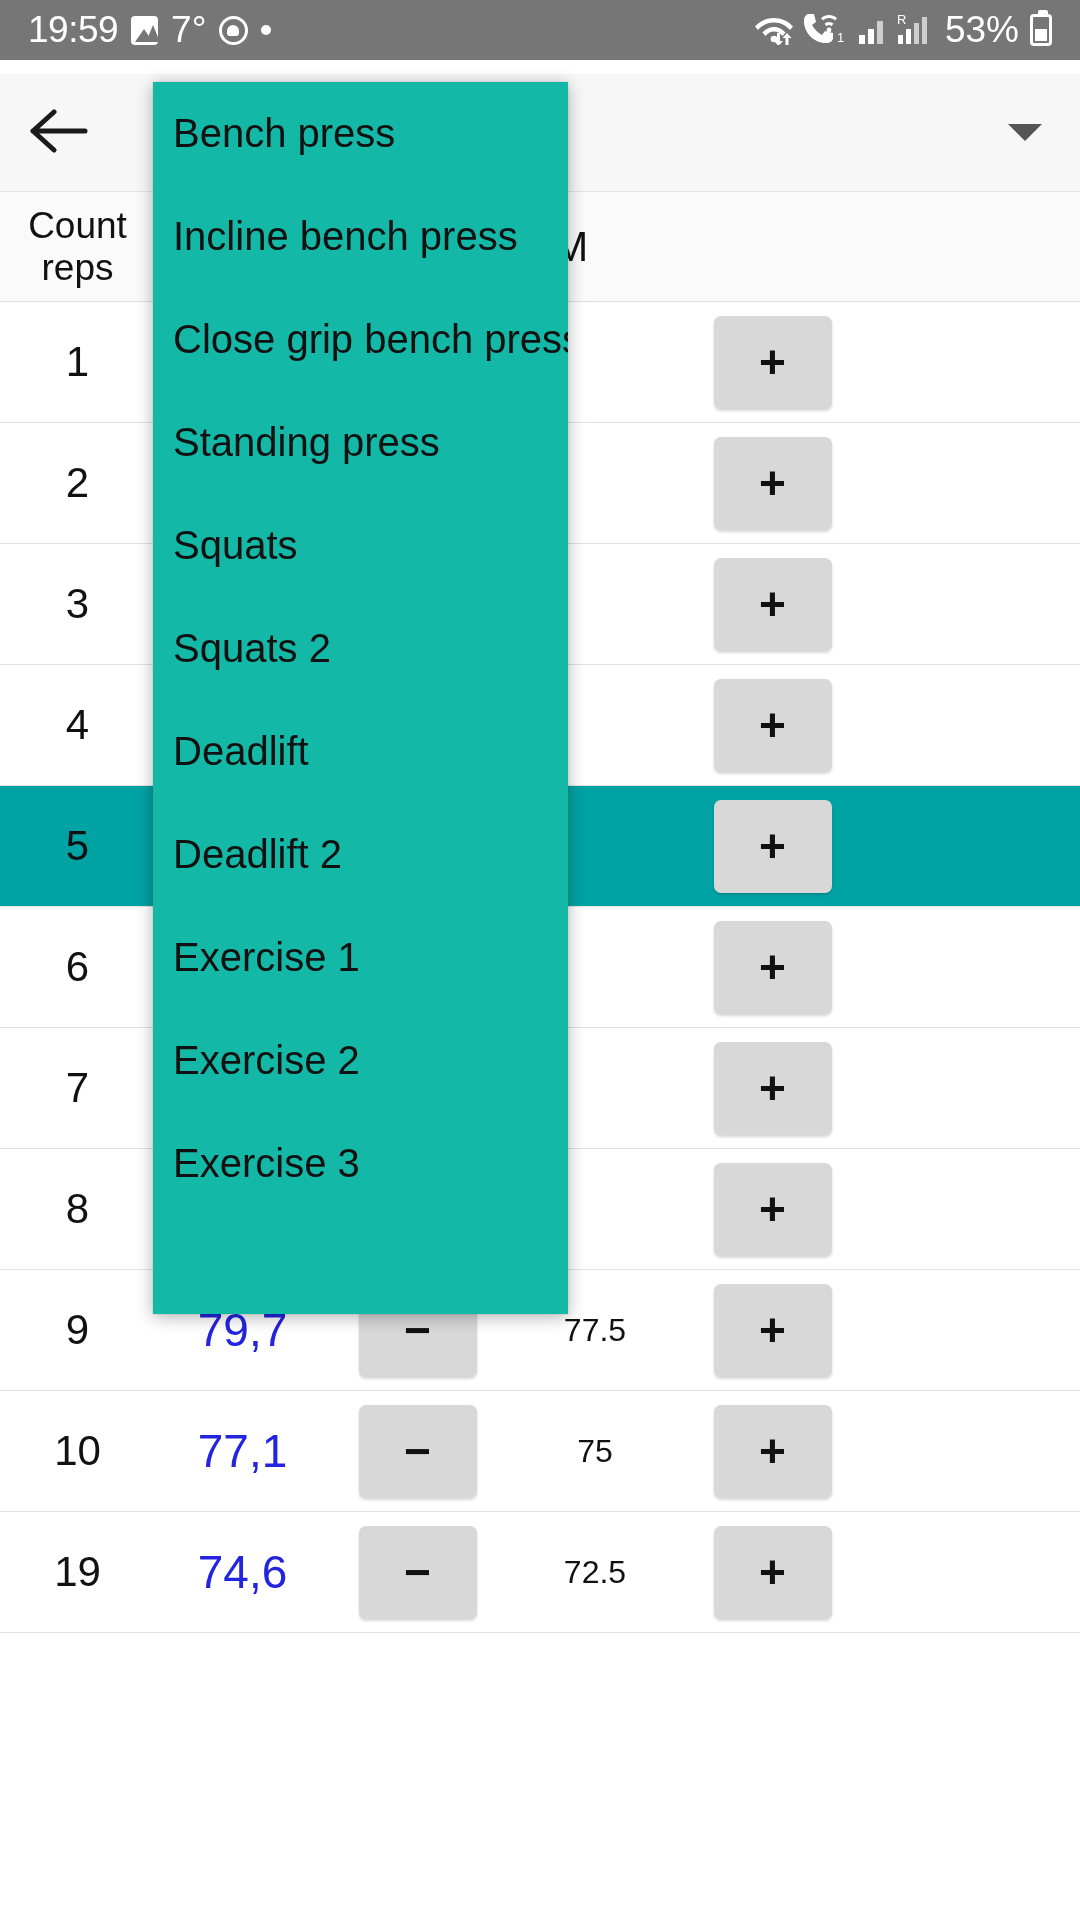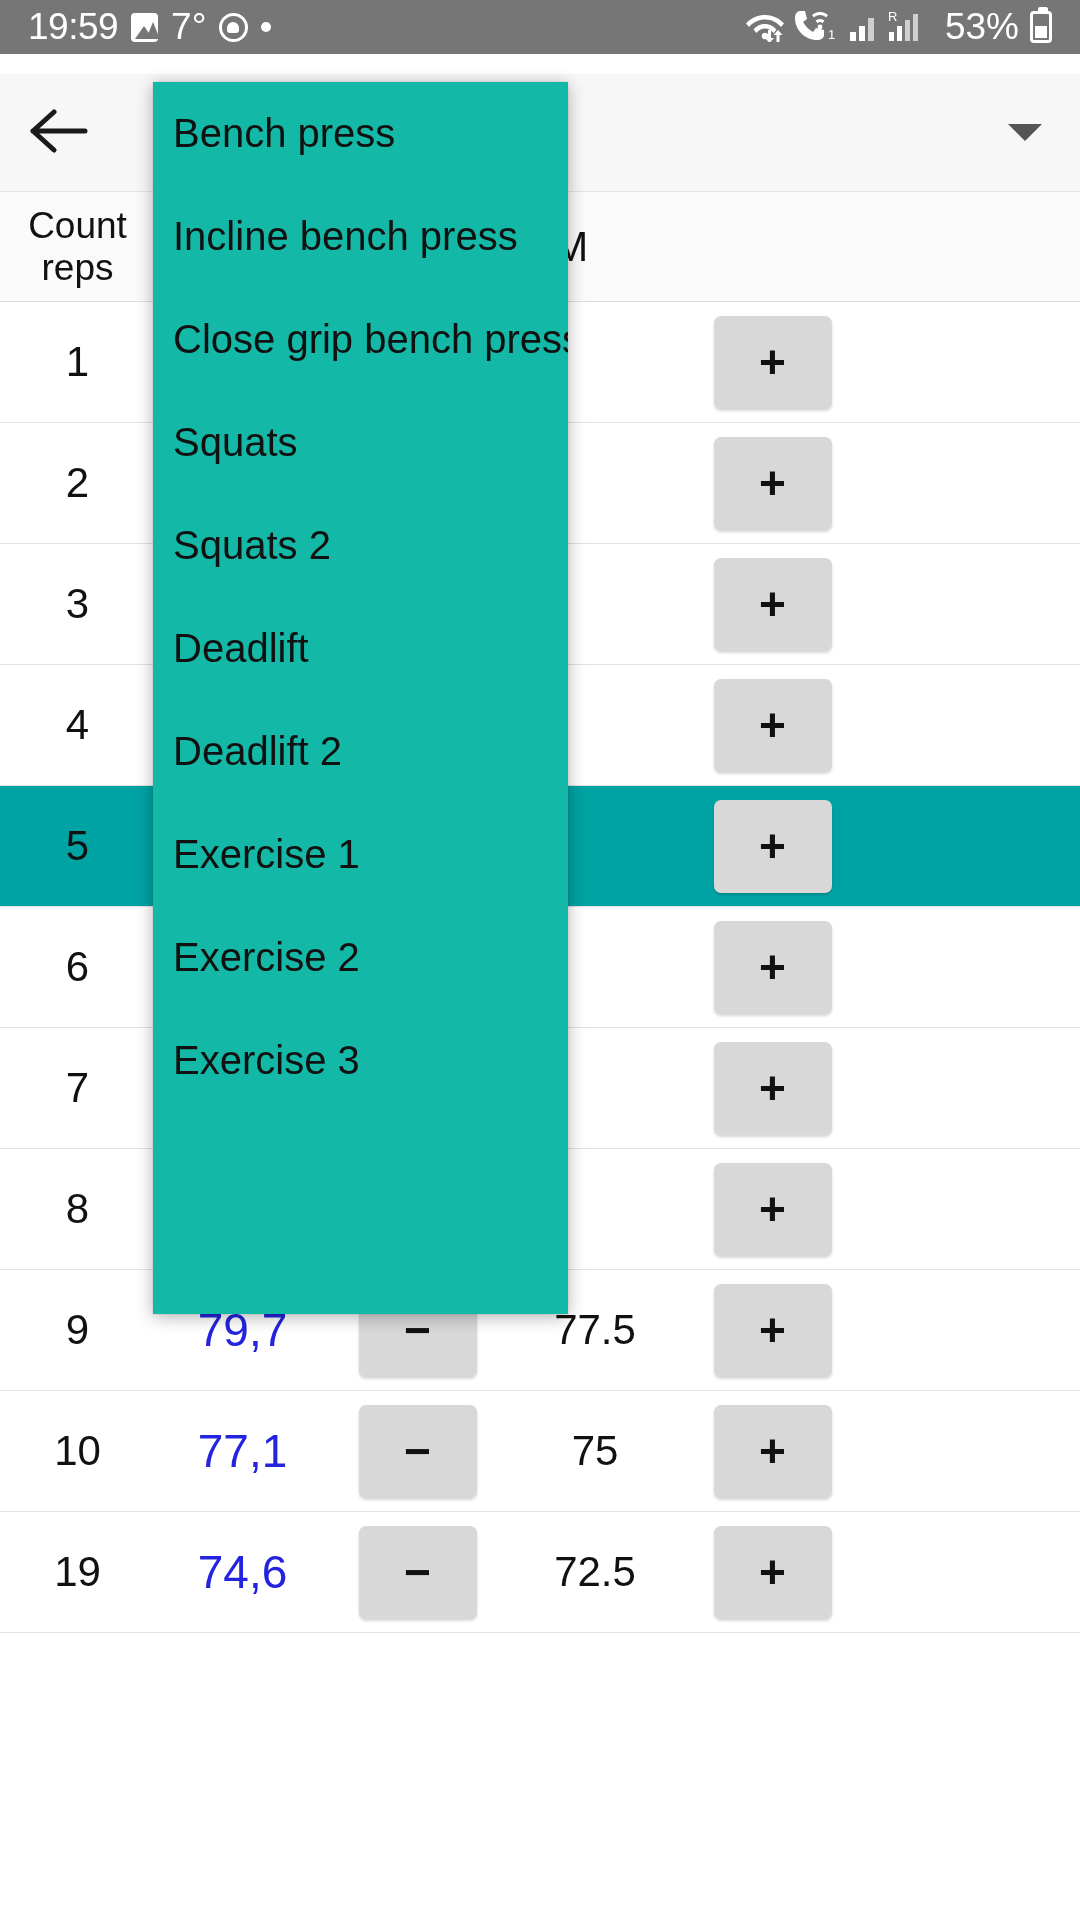--- a/index.html
+++ b/index.html
@@ -7,31 +7,31 @@
     width: 1080px; height: 1920px;
     font-family: "Liberation Sans", sans-serif;
     background: #ffffff;
     overflow: hidden;
   }
   #screen { position: relative; width: 1080px; height: 1920px; overflow: hidden; background:#fff; }
 
   
   .statusbar {
     position: absolute; top: 0; left: 0;
-    width: 1080px; height: 54px;
+    width: 1080px; height: 60px;
     background: #767676;
     display: flex; 
     color: #ffffff;
     padding: 0 28px;
   }
   .sb-left { display: flex; align-items: center; gap: 13px; }
   .sb-time { font-size: 37px; letter-spacing: -0.5px; }
   .sb-temp { font-size: 37px; }
   .sb-right { margin-left: auto; display: flex; align-items: center; gap: 9px; }
-  .sb-pct { font-size: 37px; margin-left: 14px; }
+  .sb-pct { font-size: 37px; margin-left: 5px; }
   .ico { display:inline-block; line-height:0; }
 
   
   .ico-gallery {
     width: 27px; height: 29px; background: #fff; border-radius: 4px;
     position: relative; overflow:hidden;
   }
   .ico-gallery::before {
     content:''; position:absolute; left:4px; bottom:3px;
     border-left: 9px solid transparent; border-right: 9px solid transparent;
@@ -106,21 +106,21 @@
   .row.header {
     background: #fafafa; height: 110px;
     border-bottom: 1px solid #dfdfdf;
   }
   .row.selected { background: #00a3a3; }
 
   .c-count  { width: 155px; text-align: center; font-size: 42px; color:#111; }
   .c-head-count { width: 155px; text-align: center; font-size: 37px; color:#111; line-height: 1.12; }
   .c-calc   { width: 175px; text-align: center; font-size: 46px; color: #2424e0; }
   .c-minus  { width: 175px; display: flex; justify-content: center; }
-  .c-weight { width: 180px; text-align: center; font-size: 42px; color:#111; }
+  .c-weight { width: 180px; text-align: center; font-size: 32px; color:#111; }
   .c-plus   { width: 175px; display: flex; justify-content: center; }
   .c-tail   { flex: 1; }
   .c-head-mid  { width: 350px; text-align: left; font-size: 38px; color:#111; padding-left: 18px; }
   .c-head-rm   { flex: 1; font-size: 42px; color:#111; padding-left: 18px; }
 
   .stepbtn {
     width: 118px; height: 93px;
     background: #d8d8d8; border-radius: 7px;
     display:flex; align-items:center; justify-content:center;
     font-size: 46px; color: #111; cursor: pointer;
@@ -367,20 +367,21 @@
       </div>
       <div class="c-tail"></div>
     </div>
 
   </div>
 
   <div class="menu">
     <div class="menu-item">Bench press</div>
     <div class="menu-item">Incline bench press</div>
     <div class="menu-item">Close grip bench press</div>
+    <div class="menu-item">Standing press</div>
     <div class="menu-item">Squats</div>
     <div class="menu-item">Squats 2</div>
     <div class="menu-item">Deadlift</div>
     <div class="menu-item">Deadlift 2</div>
     <div class="menu-item">Exercise 1</div>
     <div class="menu-item">Exercise 2</div>
     <div class="menu-item">Exercise 3</div>
   </div>
 
 </div>

